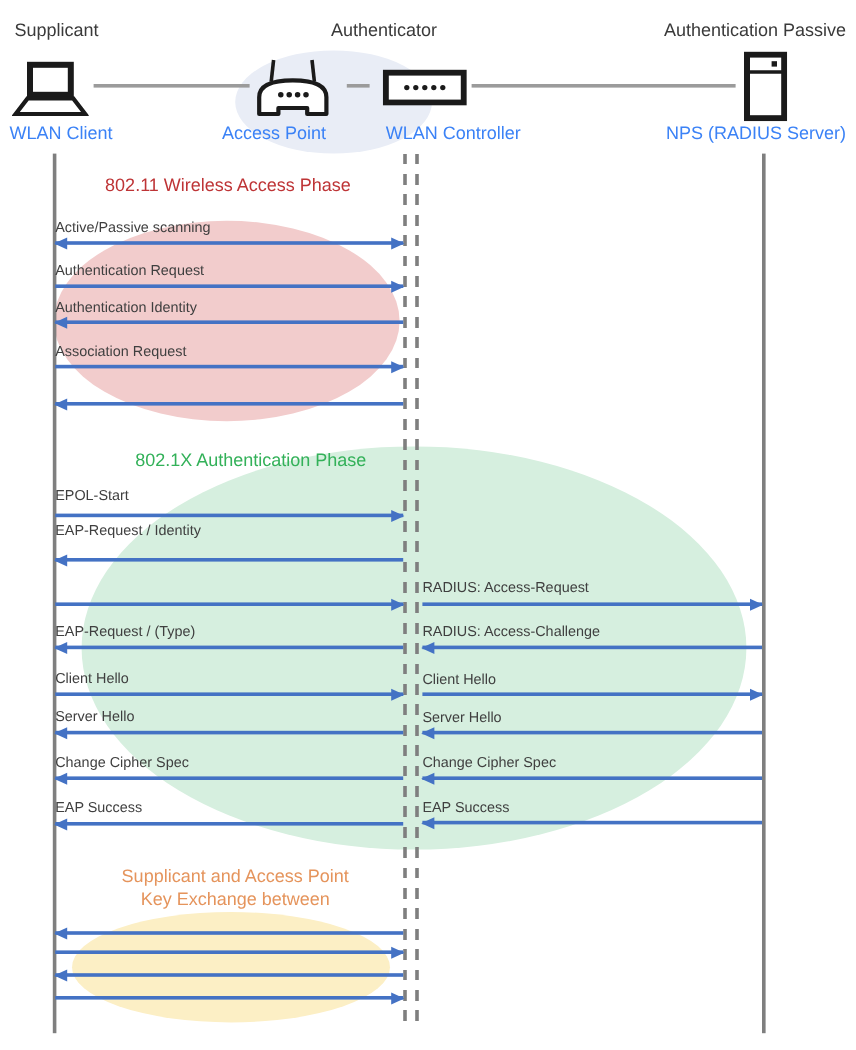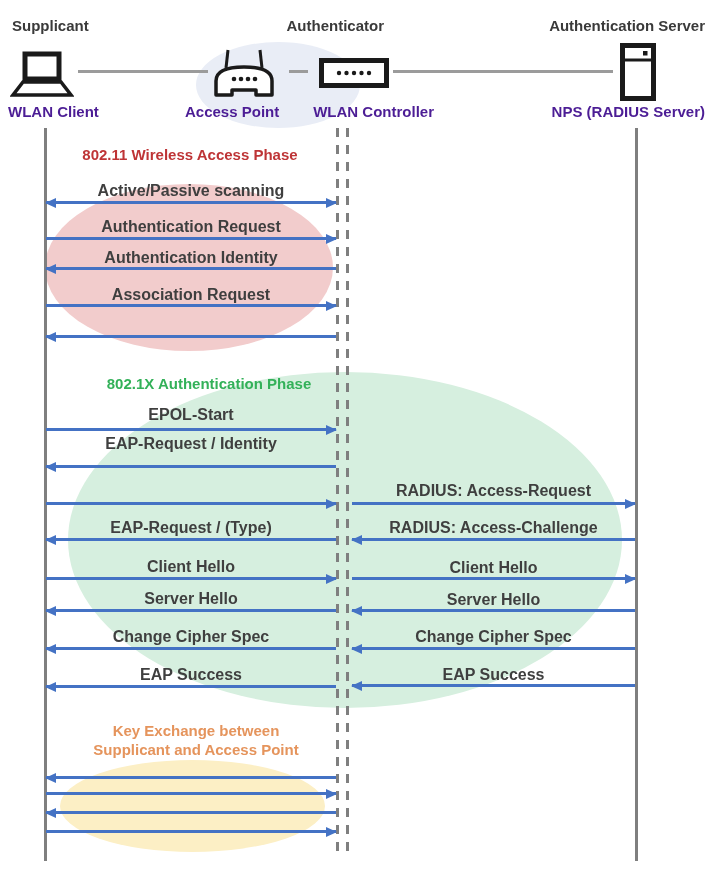--- a/index.html
+++ b/index.html
@@ -1,31 +1,31 @@
 <!DOCTYPE html>
 <html><head>
 <meta charset="utf-8">
 <style>
   html,body{margin:0;padding:0;background:#fff;}
   .stage{position:relative;width:713px;height:875px;background:#fff;
-         font-family:"Liberation Sans",sans-serif;overflow:hidden;font-weight:bold;}
+         font-family:"Liberation Sans",sans-serif;overflow:hidden;}
 
   
   .ellipse{position:absolute;border-radius:50%;z-index:1;}
   .el-header{left:196px;top:42px;width:164px;height:86px;background:#E9EDF6;}
   .el-pink{left:45px;top:184px;width:288px;height:167px;background:#F2CCCC;}
   .el-green{left:68px;top:372px;width:554px;height:336px;background:#D6EFDF;}
   .el-yellow{left:60px;top:760px;width:265px;height:92px;background:#FCEFC5;}
 
   
   .role{position:absolute;top:17px;font-size:15px;color:#3a3a3a;z-index:3;}
   .role-supplicant{left:12px;}
-  .role-authenticator{left:224px;width:160px;text-align:right;}
+  .role-authenticator{left:240px;width:160px;text-align:center;}
   .role-server{right:8px;}
-  .node-lbl{position:absolute;top:103px;font-size:15px;color:#4c1d95;z-index:3;}
+  .node-lbl{position:absolute;top:103px;font-size:15px;color:#3b82f6;z-index:3;}
   .nl-client{left:8px;}
   .nl-ap{left:185px;width:120px;}
   .nl-ctrl{left:294px;width:140px;text-align:right;}
   .nl-nps{right:8px;}
 
   
   .icon{position:absolute;z-index:3;}
   .ic-laptop{left:10px;top:50px;}
   .ic-ap{left:211px;top:47px;}
   .ic-ctrl{left:319px;top:58px;}
@@ -46,21 +46,21 @@
   .dl-1{left:336px;}
   .dl-2{left:346px;}
 
   
   .phase-title{position:absolute;font-size:15px;text-align:center;z-index:4;}
   .pt-1{left:62px;top:146px;width:256px;color:#BE3436;}
   .pt-2{left:81px;top:375px;width:256px;color:#33B159;}
   .pt-3{left:76px;top:721px;width:240px;color:#E5945C;line-height:19px;}
 
   
-  .msg{position:absolute;font-size:16px;color:#3f3f3f;text-align:center;z-index:4;white-space:nowrap;}
+  .msg{position:absolute;font-size:12px;color:#3f3f3f;z-index:4;white-space:nowrap;}
   .m-l{left:46px;width:290px;}
   .m-r{left:352px;width:283px;}
 
   
   .arrow{position:absolute;height:3px;background:#4472C4;z-index:4;}
   .ar-l{left:46px;width:290px;}
   .ar-r{left:352px;width:283px;}
   .arrow::before,.arrow::after{content:"";position:absolute;top:50%;width:0;height:0;
     border-top:5px solid transparent;border-bottom:5px solid transparent;
     transform:translateY(-50%);display:none;}
@@ -75,21 +75,21 @@
 
 <div class="stage">
 
   <div class="ellipse el-header"></div>
   <div class="ellipse el-pink"></div>
   <div class="ellipse el-green"></div>
   <div class="ellipse el-yellow"></div>
 
   <div class="role role-supplicant">Supplicant</div>
   <div class="role role-authenticator">Authenticator</div>
-  <div class="role role-server">Authentication Server</div>
+  <div class="role role-server">Authentication Passive</div>
 
   <div class="icon ic-laptop">
     <svg width="64" height="48" viewBox="0 0 64 48">
       <rect x="15" y="4" width="34" height="25" fill="#fff" stroke="#1a1a1a" stroke-width="5"></rect>
       <polygon points="3,45 61,45 51,32 13,32" fill="#fff" stroke="#1a1a1a" stroke-width="3.5"></polygon>
     </svg>
   </div>
   <div class="icon ic-ap">
     <svg width="66" height="54" viewBox="0 0 66 54">
       <line x1="17" y1="3" x2="15" y2="21" stroke="#1a1a1a" stroke-width="3"></line>
@@ -129,22 +129,22 @@
   <div class="node-lbl nl-nps">NPS (RADIUS Server)</div>
 
   <div class="lifeline ll-left"></div>
   <div class="dashline dl-1"></div>
   <div class="dashline dl-2"></div>
   <div class="lifeline ll-right"></div>
 
   <div class="phase-title pt-1">802.11 Wireless Access Phase</div>
   <div class="phase-title pt-2">802.1X Authentication Phase</div>
   <div class="phase-title pt-3">
+    <div>Supplicant and Access Point</div>
     <div>Key Exchange between</div>
-    <div>Supplicant and Access Point</div>
   </div>
 
   <div class="msg m-l" style="top:182px">Active/Passive scanning</div>
   <div class="arrow ar-l a-both" style="top:201px"></div>
 
   <div class="msg m-l" style="top:218px">Authentication Request</div>
   <div class="arrow ar-l a-right" style="top:237px"></div>
 
   <div class="msg m-l" style="top:249px">Authentication Identity</div>
   <div class="arrow ar-l a-left" style="top:267px"></div>

